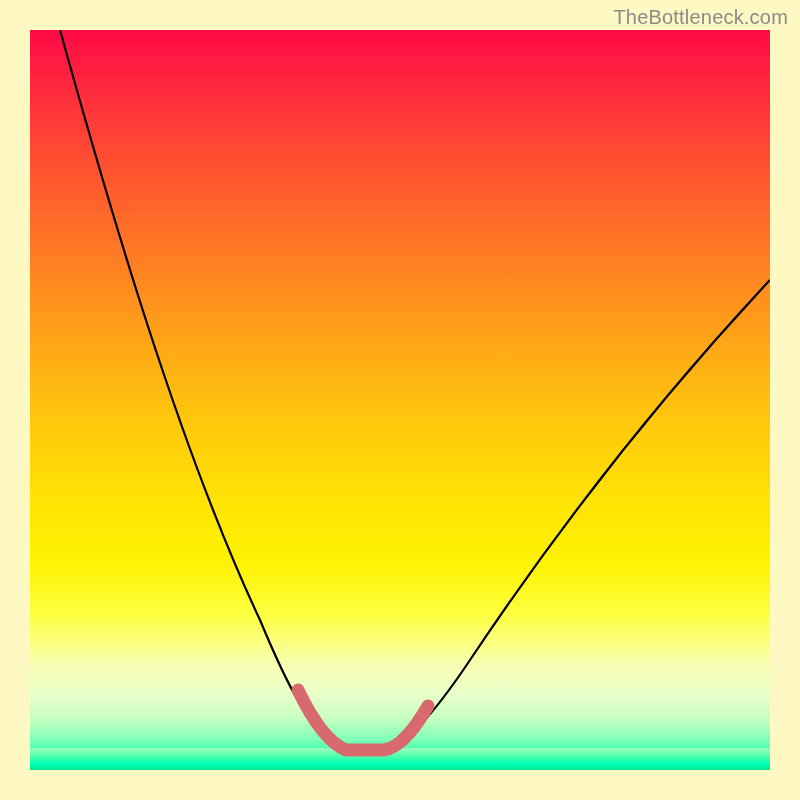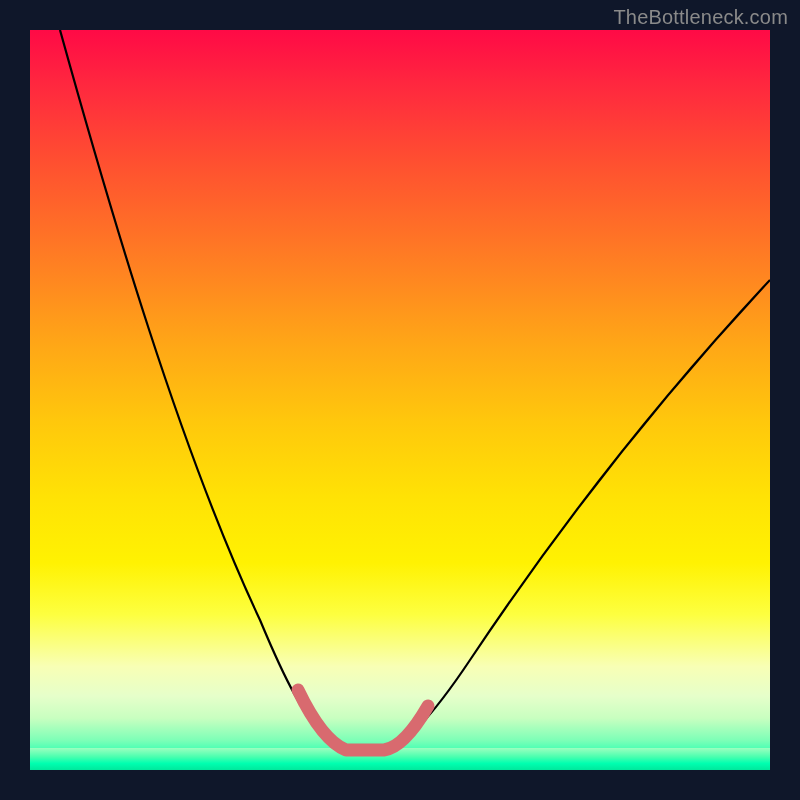--- a/index.html
+++ b/index.html
@@ -10,21 +10,21 @@
     background: #000;
     overflow: hidden;
     font-family: Arial, Helvetica, sans-serif;
   }
   .frame {
     position: absolute;
     top: 0;
     left: 0;
     width: 800px;
     height: 800px;
-    background: #0f172a;
+    background: #fef9c3;
   }
   .plot-area {
     position: absolute;
     top: 30px;
     left: 30px;
     width: 740px;
     height: 740px;
     overflow: hidden;
   }
   .gradient-bg {

